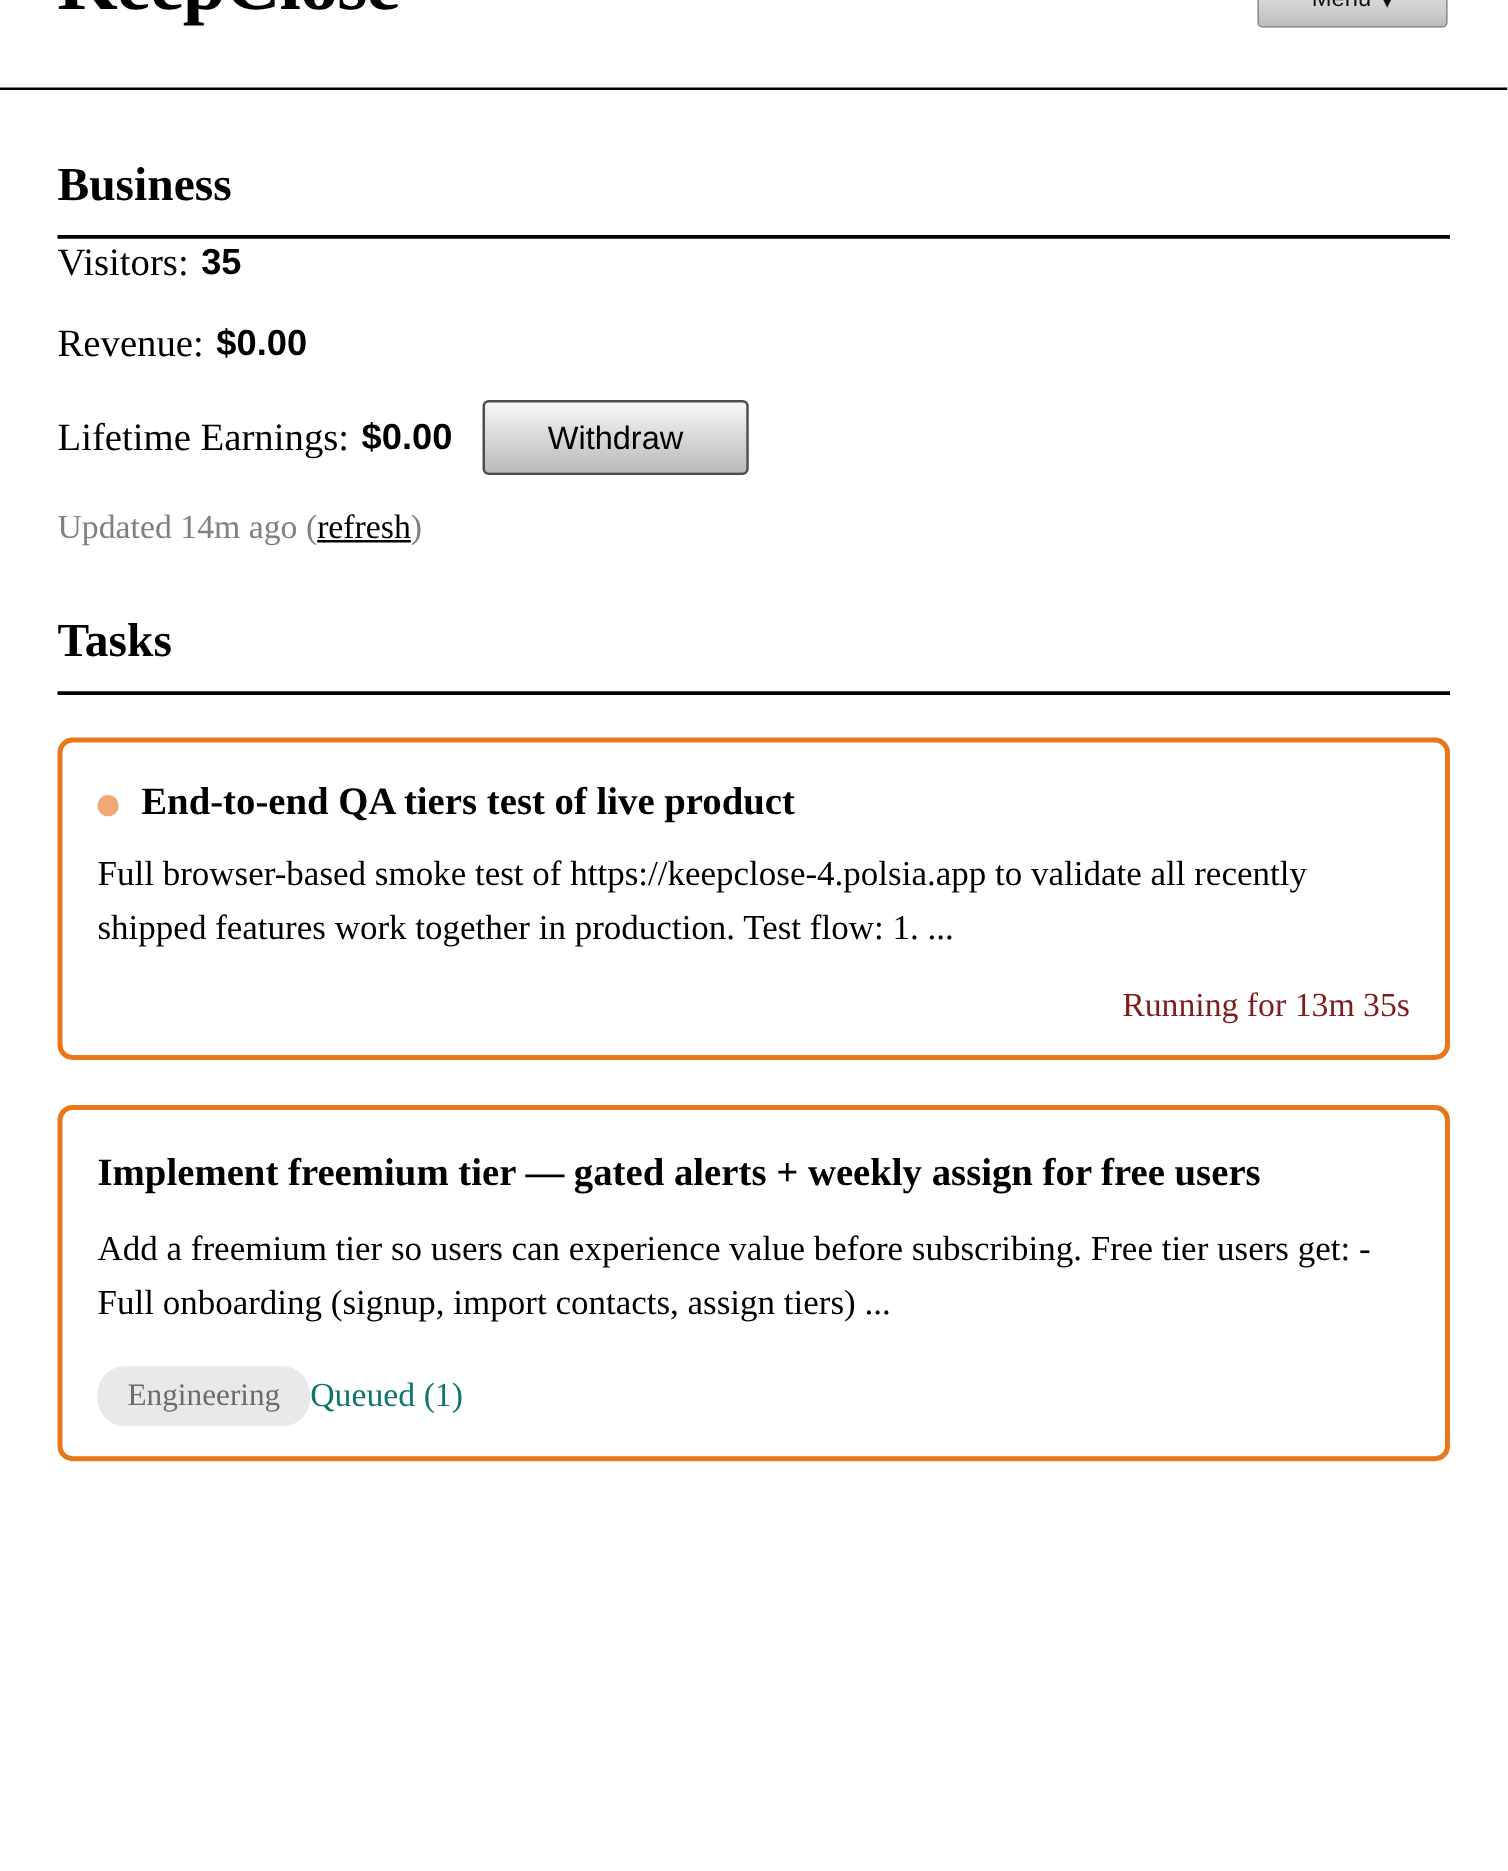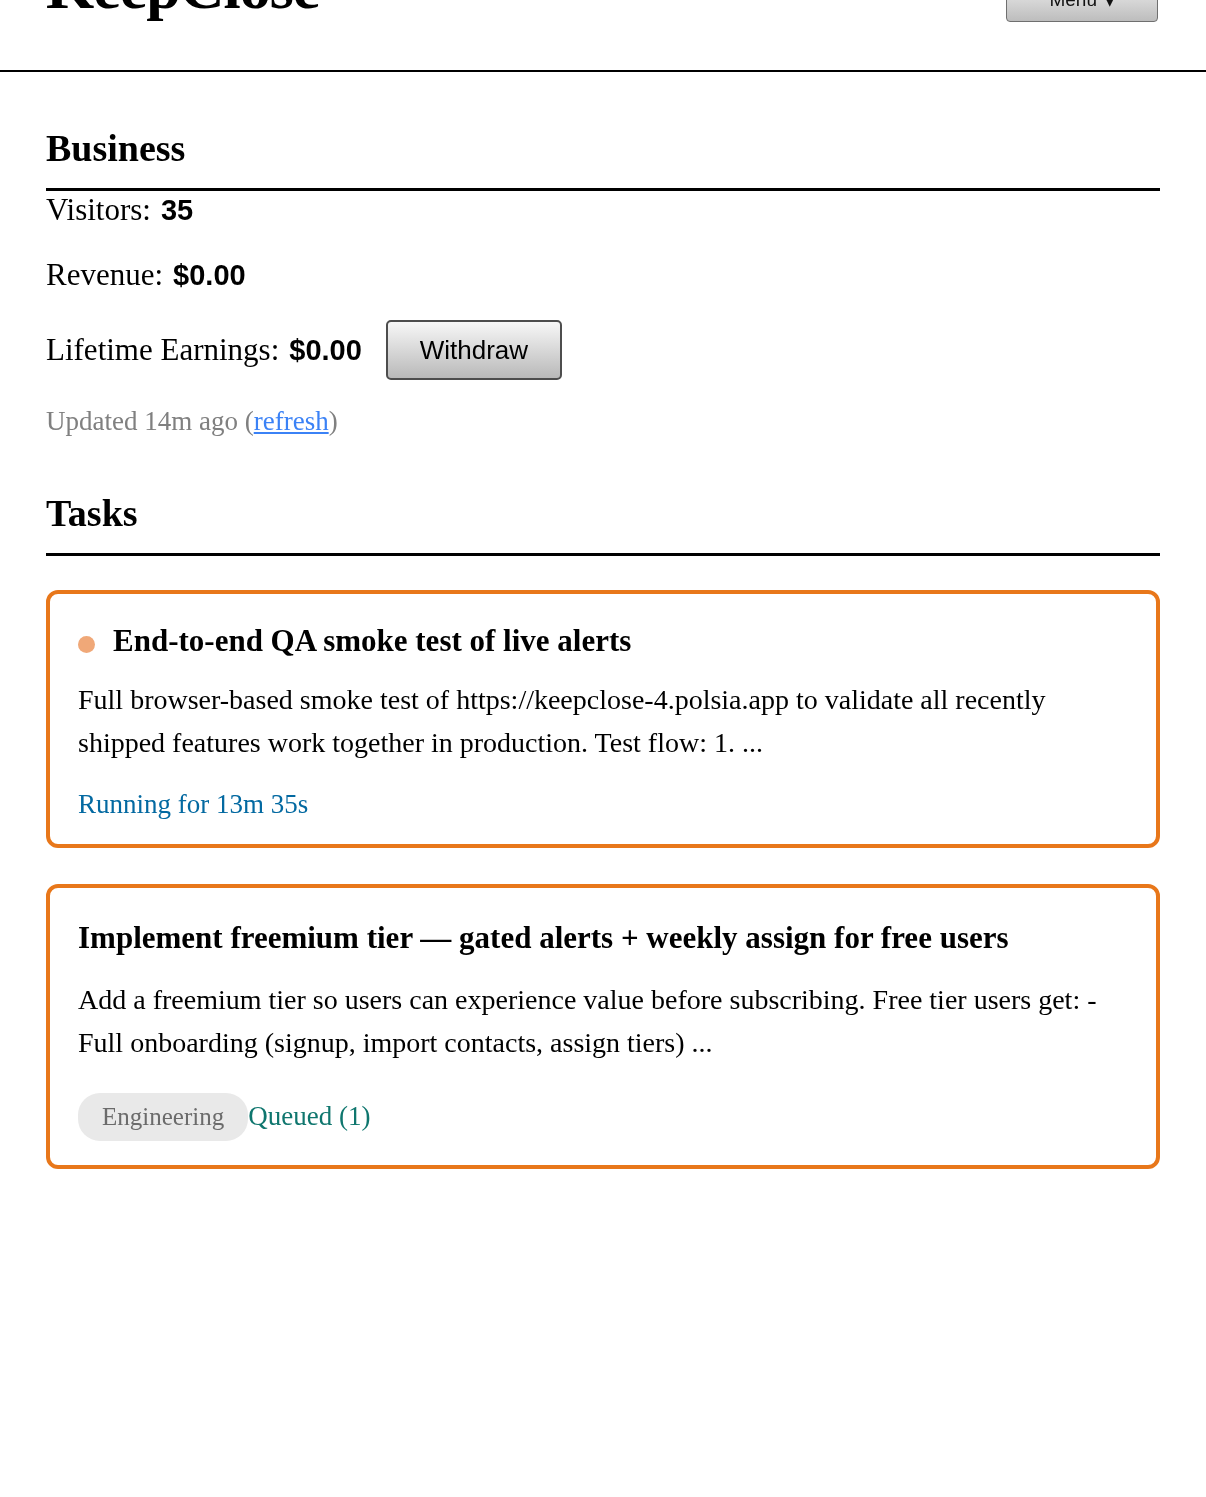--- a/index.html
+++ b/index.html
@@ -82,40 +82,40 @@
   }
   .stat-label { font-weight: normal; }
   .stat-value {
     font-weight: bold;
     font-family: Liberation Sans, sans-serif;
     font-size: 29px;
     margin-left: 10px;
   }
   .withdraw-button {
     margin-left: 24px;
-    width: 176px;
+    width: 213px;
     height: 60px;
     border: 2px solid #4d4d4d;
     border-radius: 5px;
     background: linear-gradient(#f7f7f7, #b9b9b9);
     font-family: "Liberation Sans", sans-serif;
     font-size: 26px;
     color: #000;
     display: inline-flex;
     align-items: center;
     justify-content: center;
     box-sizing: border-box;
   }
   .updated {
     font-size: 27px;
     color: #808080;
     margin-top: 6px;
   }
   .updated a {
-    color: #3b82f6;
+    color: #000000;
     text-decoration: underline;
   }
 
   
   .tasks {
     margin-top: 34px;
   }
   .task-card {
     border: 4px solid #e8771a;
     border-radius: 12px;
@@ -145,22 +145,23 @@
   .task-title.block {
     line-height: 1.55;
   }
   .task-desc {
     font-size: 28px;
     line-height: 1.55;
     margin: 16px 0 0 0;
   }
   .task-status {
     font-size: 27px;
-    color: #0369a1;
+    color: #7f1d1d;
     margin-top: 24px;
+    text-align: right;
   }
   .task-footer {
     display: flex;
     align-items: center;
     justify-content: flex-start;
     margin-top: 28px;
   }
   .tag {
     background: #e9e9e9;
     color: #6b6b6b;
@@ -210,21 +211,21 @@
   </div>
 
   <h2 class="section-title">Tasks</h2>
   <div class="rule"></div>
 
   <div class="tasks">
 
     <div class="task-card">
       <div class="task-head">
         <span class="dot"></span>
-        <p class="task-title">End-to-end QA smoke test of live alerts</p>
+        <p class="task-title">End-to-end QA tiers test of live product</p>
       </div>
       <p class="task-desc">Full browser-based smoke test of https://keepclose-4.polsia.app to validate all recently shipped features work together in production. Test flow: 1. ...</p>
       <div class="task-status">Running for  13m 35s</div>
     </div>
 
     <div class="task-card">
       <p class="task-title block">Implement freemium tier — gated alerts + weekly assign for free users</p>
       <p class="task-desc">Add a freemium tier so users can experience value before subscribing. Free tier users get: - Full onboarding (signup, import contacts, assign tiers) ...</p>
       <div class="task-footer">
         <span class="tag">Engineering</span>

